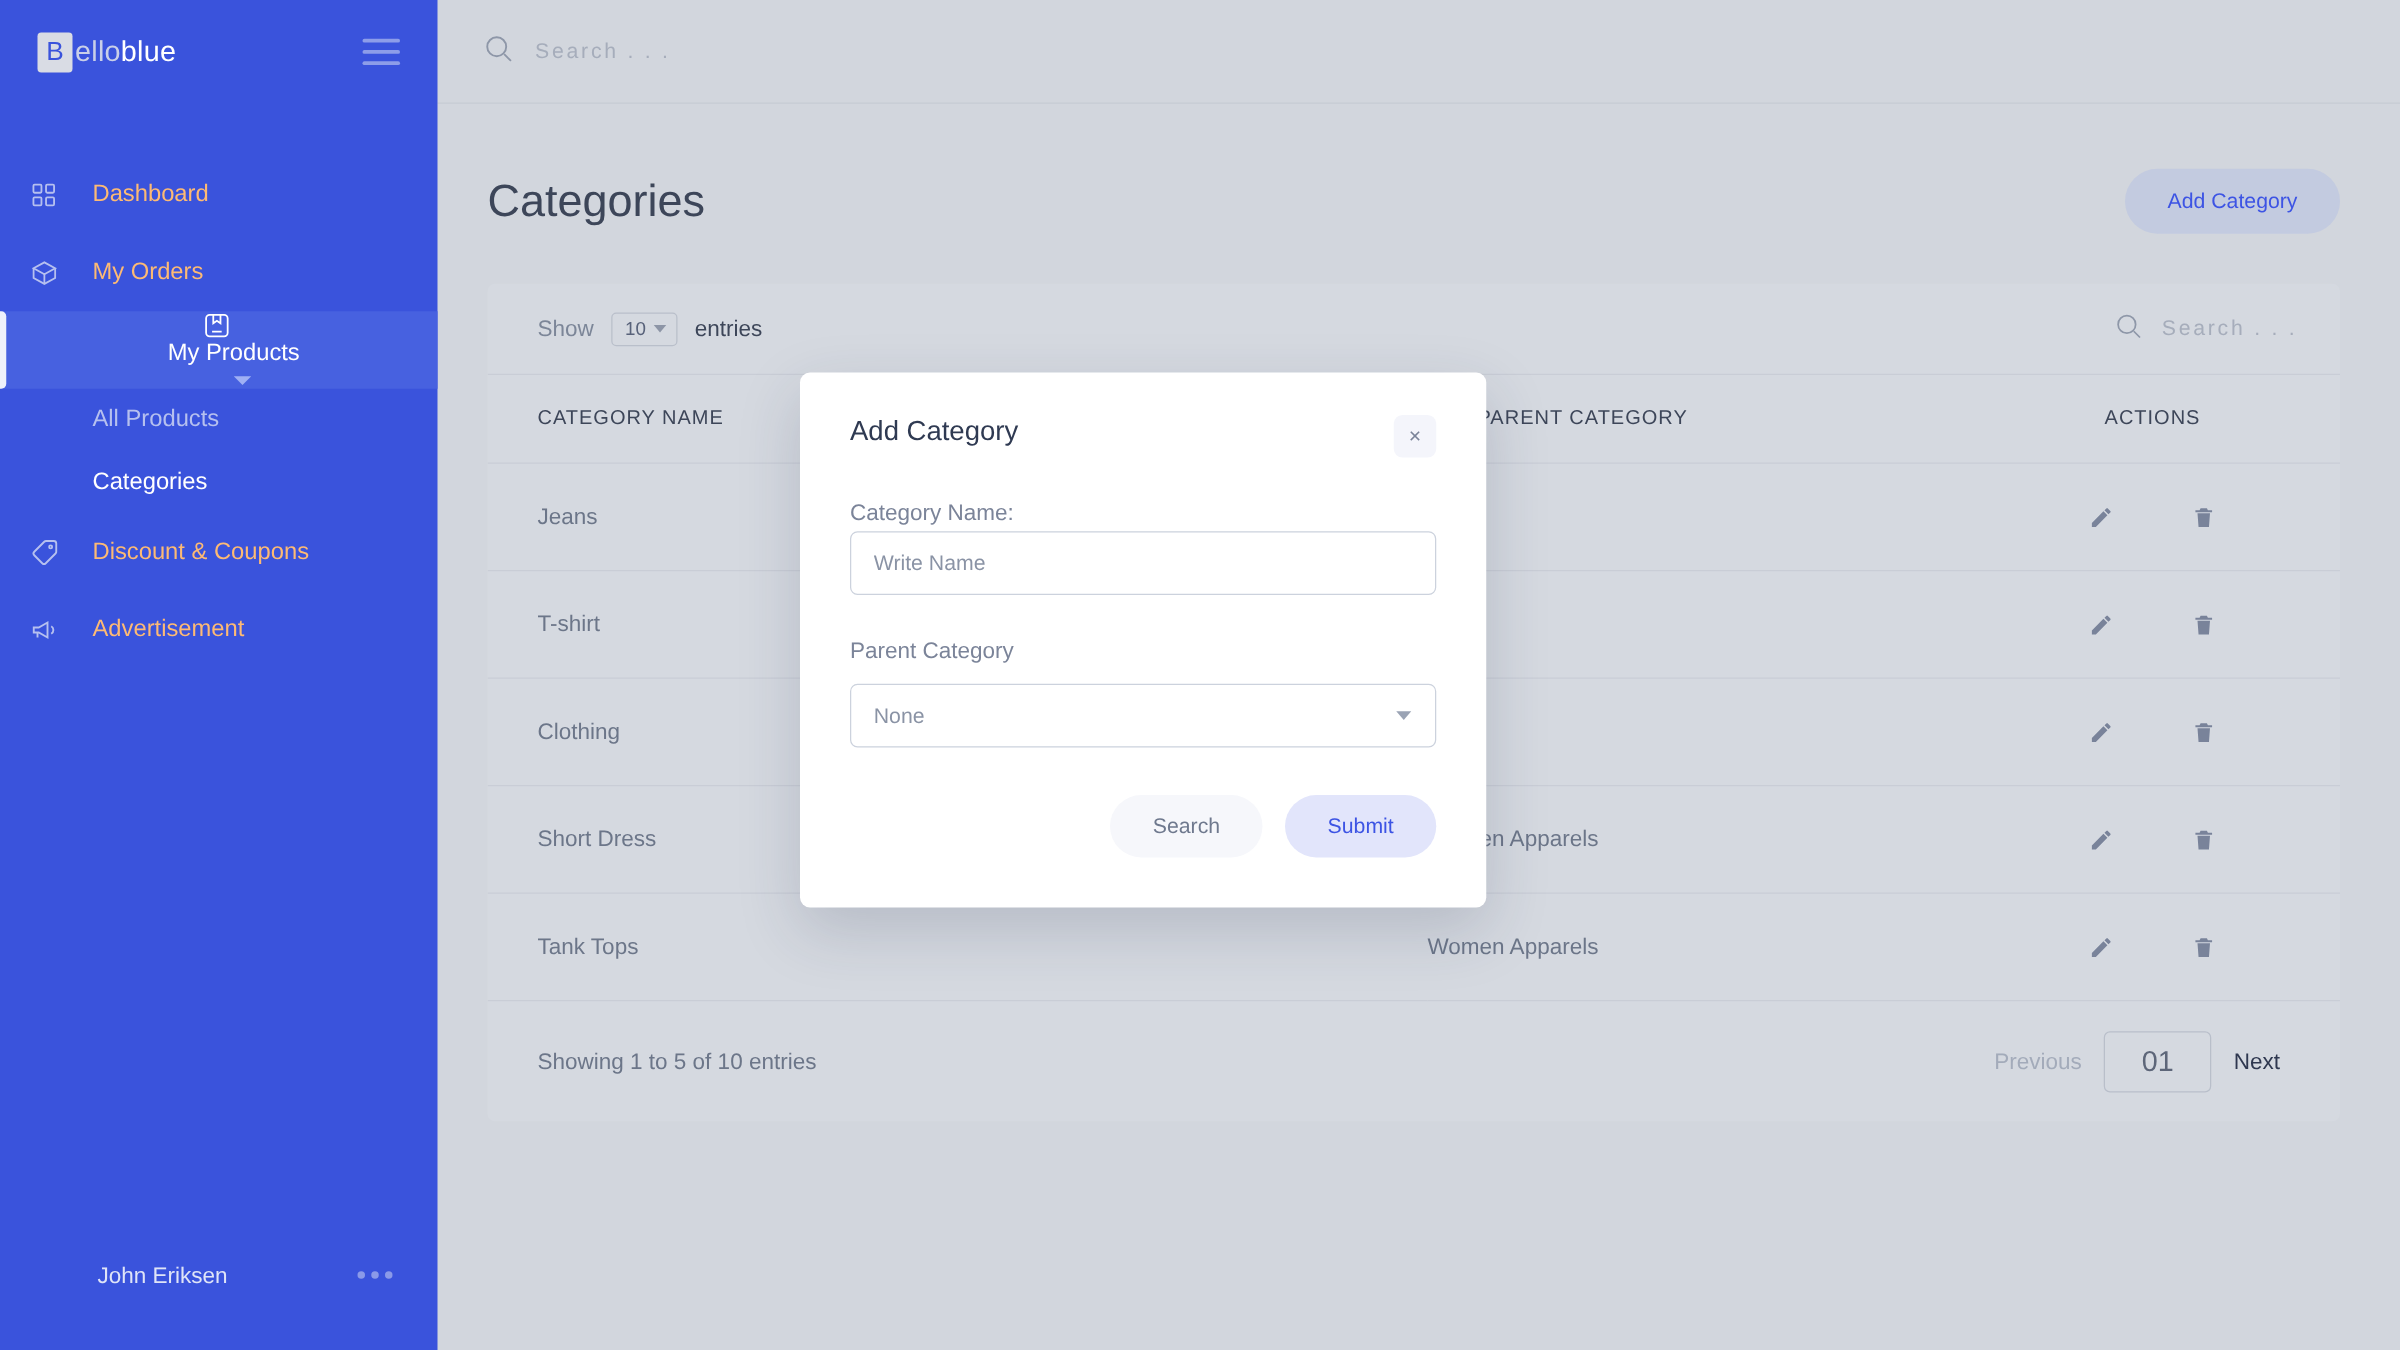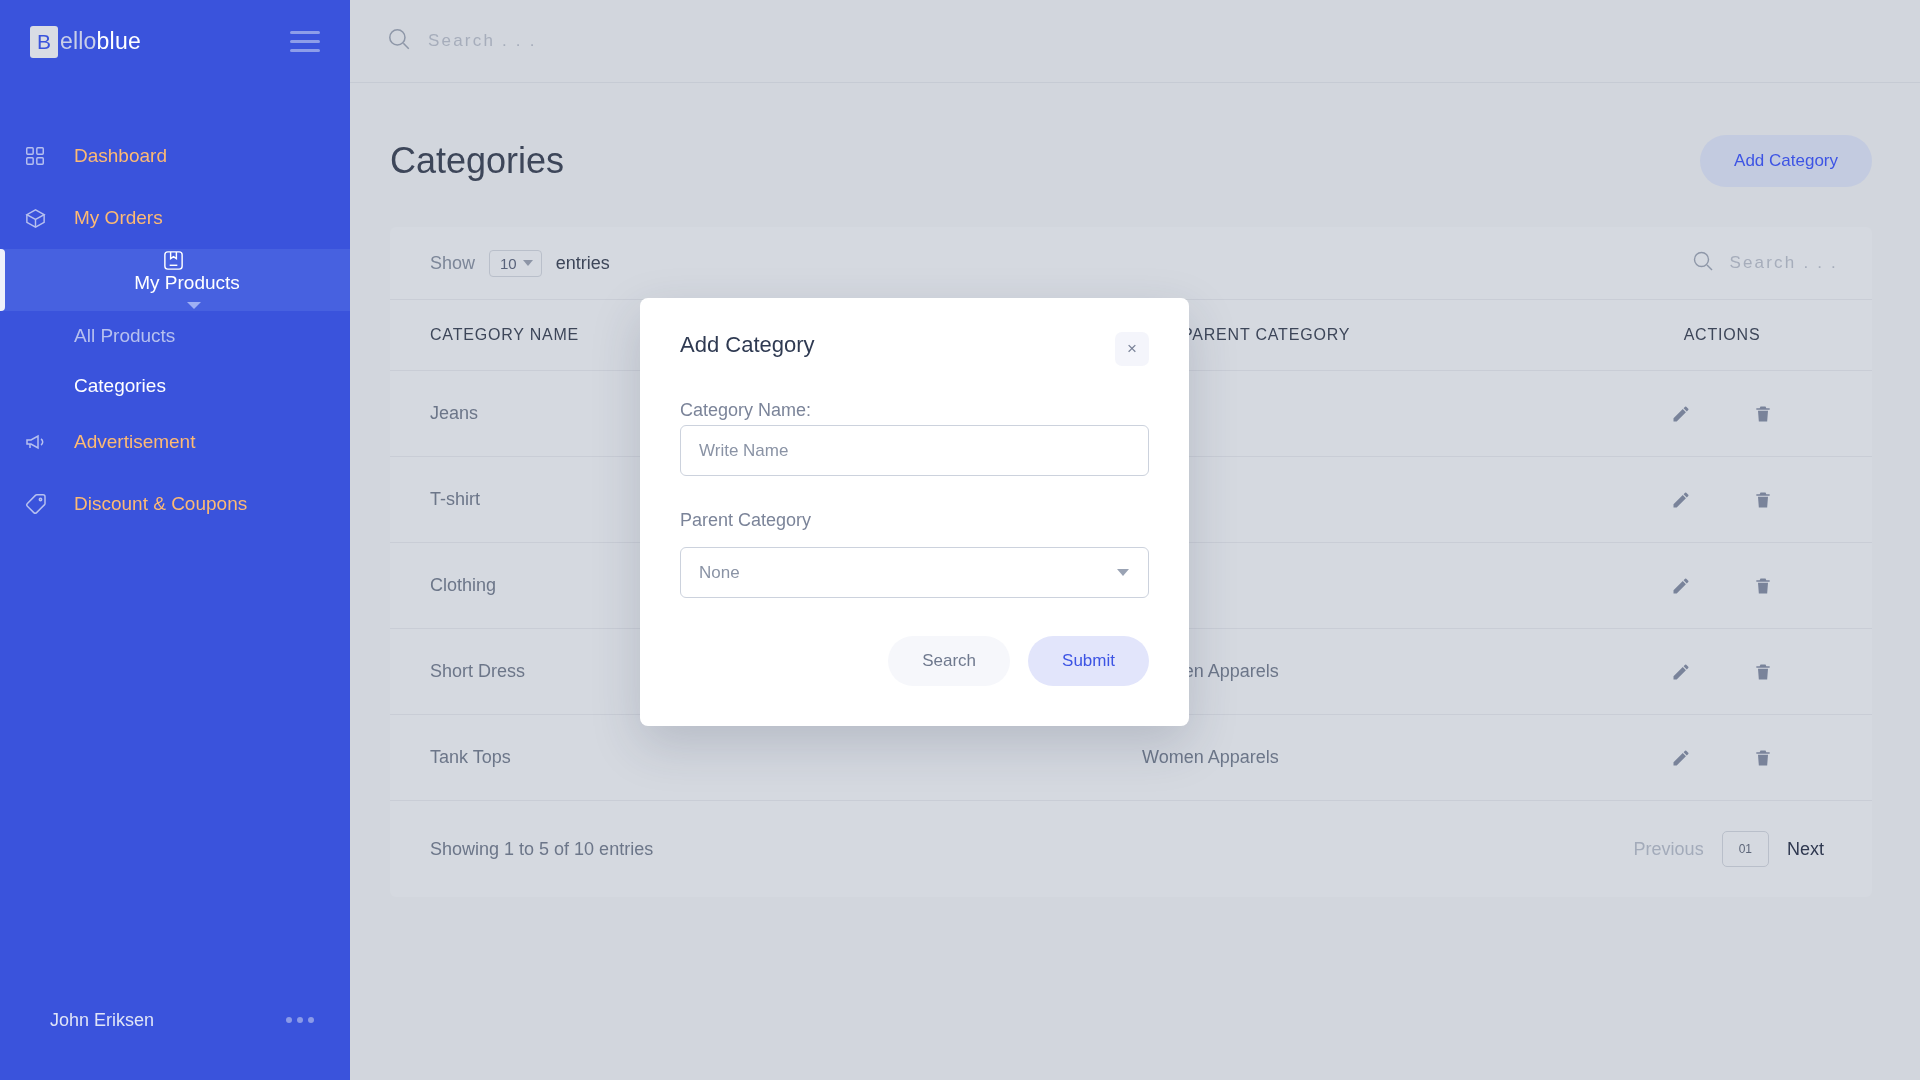--- a/index.html
+++ b/index.html
@@ -49,21 +49,21 @@
   }
   .nav-caret { margin-left: 14px; }
   .sub-item {
     height: 50px; display: flex; align-items: center;
     padding-left: 74px; color: #b6c0ef; font-size: 19px; cursor: pointer;
   }
   .sub-item.current { color: #ffffff; }
 
   .sidebar-footer {
     margin-top: auto; height: 100px; display: flex; align-items: center;
-    justify-content: space-between; padding: 0 36px 20px 50px;
+    justify-content: space-between; padding: 0 36px 20px 78px;
   }
   .user-name { color: #dfe4f7; font-size: 18px; }
   .dots { display: flex; gap: 5px; }
   .dots i { width: 6px; height: 6px; border-radius: 50%; background: #8b9ae8; display: block; }
 
   
   .main { flex: 1; height: 1080px; display: flex; flex-direction: column; background: #d2d6dd; }
 
   .topbar {
     height: 83px; display: flex; align-items: center;
@@ -123,22 +123,22 @@
   .icon-btn { cursor: pointer; line-height: 0; }
 
   .card-bottom {
     height: 96px; display: flex; align-items: center;
     justify-content: space-between; padding: 0 48px 0 40px;
   }
   .showing { color: #6c7689; font-size: 18px; }
   .pager { display: flex; align-items: center; gap: 18px; }
   .pg-prev { color: #a3abba; font-size: 18px; cursor: pointer; }
   .pg-num {
-    border: 1px solid #b9bfca; border-radius: 5px; padding: 10px 16px;
-    color: #5d6679; font-size: 12px; cursor: pointer;
+    border: 1px solid #b9bfca; border-radius: 5px; padding: 10px 29px;
+    color: #5d6679; font-size: 23px; cursor: pointer;
   }
   .pg-next { color: #2f3850; font-size: 18px; cursor: pointer; }
 
   
   .modal-layer {
     position: absolute; inset: 0; display: flex;
     align-items: flex-start; justify-content: center; pointer-events: none;
   }
   .modal {
     pointer-events: auto;
@@ -247,36 +247,36 @@
         <span>All Products</span>
       </div>
       <div class="sub-item current">
         <span>Categories</span>
       </div>
 
 
       <div class="nav-item">
         <span class="ico">
           <svg width="24" height="24" viewBox="0 0 24 24" fill="none" stroke="#b6c0ef" stroke-width="1.5">
+            <path d="M20.6 12.6l-8 8a2 2 0 01-2.8 0l-6.4-6.4a2 2 0 010-2.8l8-8a2 2 0 011.4-.6H19a2 2 0 012 2v6.4a2 2 0 01-.4 1.4z"></path>
+            <circle cx="16.5" cy="7.5" r="1.2"></circle>
+          </svg>
+        </span>
+        <span>Discount &amp; Coupons</span>
+      </div>
+
+      <div class="nav-item">
+        <span class="ico">
+          <svg width="24" height="24" viewBox="0 0 24 24" fill="none" stroke="#b6c0ef" stroke-width="1.5">
             <path d="M3 10v4h4l7 4V6l-7 4H3z"></path>
               <path d="M17 9a3.5 3.5 0 010 6"></path>
               <path d="M6 14v4"></path>
           </svg>
         </span>
         <span>Advertisement</span>
-      </div>
-
-      <div class="nav-item">
-        <span class="ico">
-          <svg width="24" height="24" viewBox="0 0 24 24" fill="none" stroke="#b6c0ef" stroke-width="1.5">
-            <path d="M20.6 12.6l-8 8a2 2 0 01-2.8 0l-6.4-6.4a2 2 0 010-2.8l8-8a2 2 0 011.4-.6H19a2 2 0 012 2v6.4a2 2 0 01-.4 1.4z"></path>
-            <circle cx="16.5" cy="7.5" r="1.2"></circle>
-          </svg>
-        </span>
-        <span>Discount &amp; Coupons</span>
       </div>
 
     </nav>
 
     <div class="sidebar-footer">
       <span class="user-name">John Eriksen</span>
       <span class="dots">
         <i></i>
           <i></i>
           <i></i>

